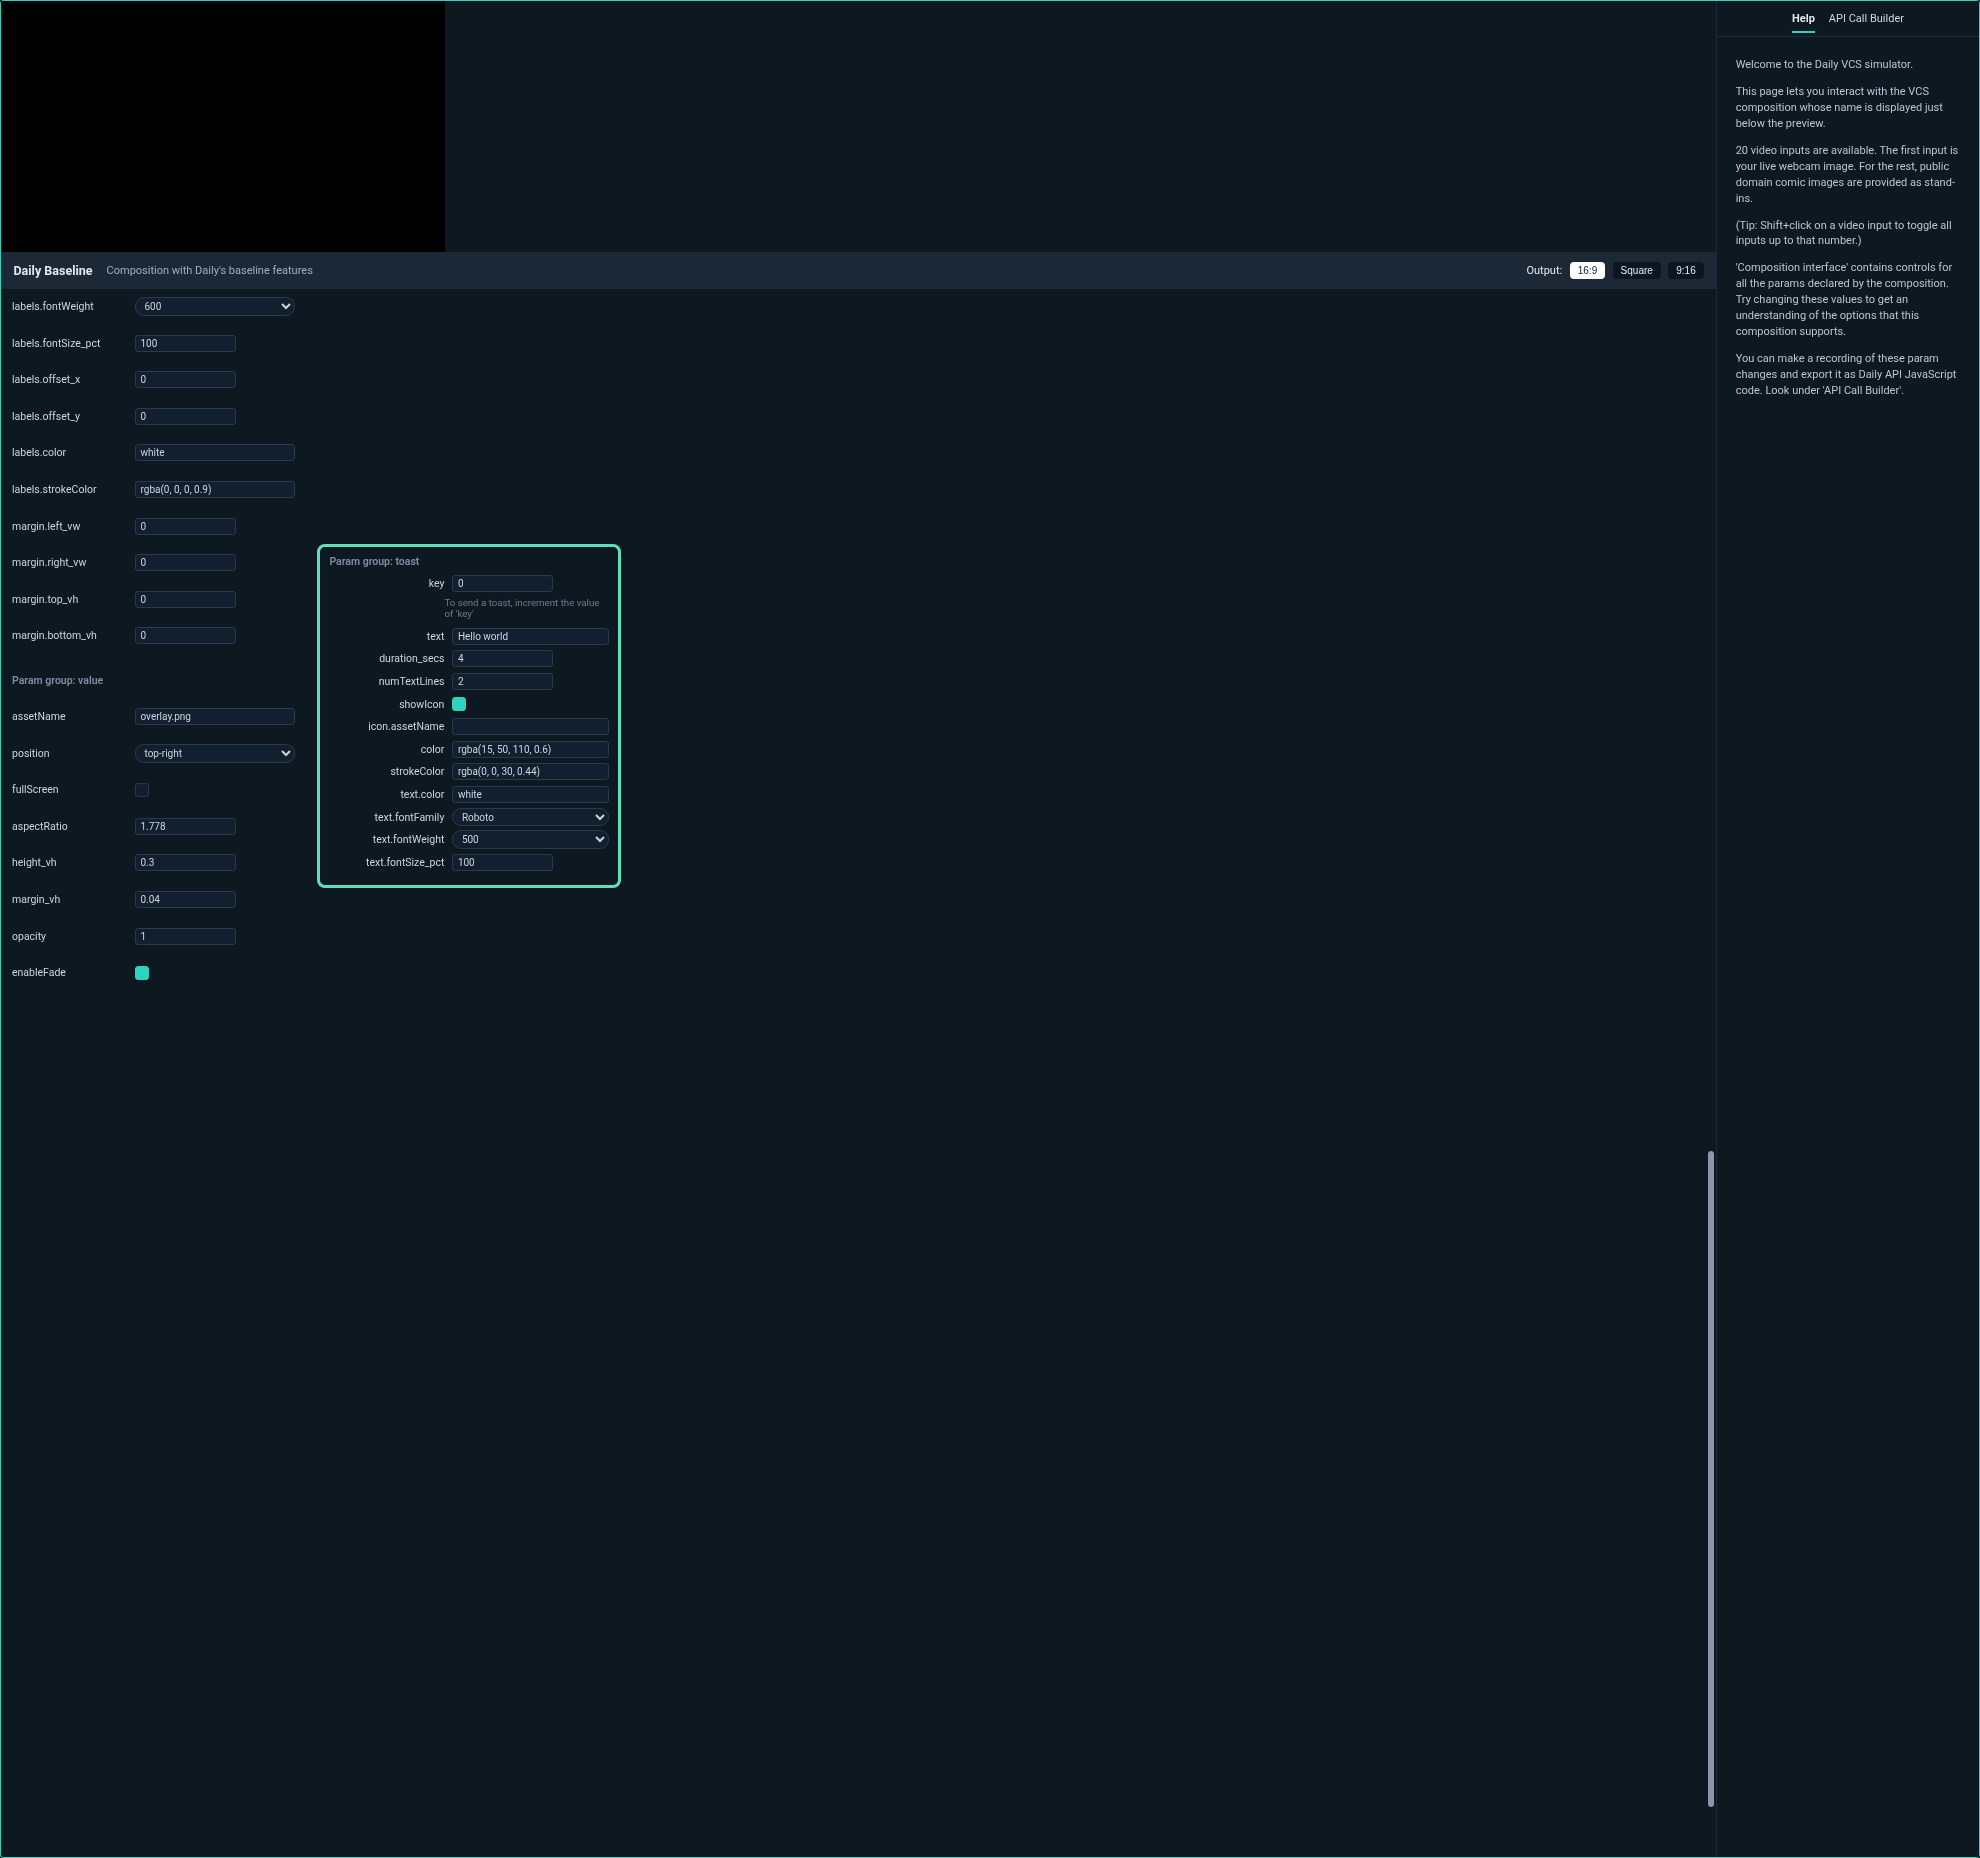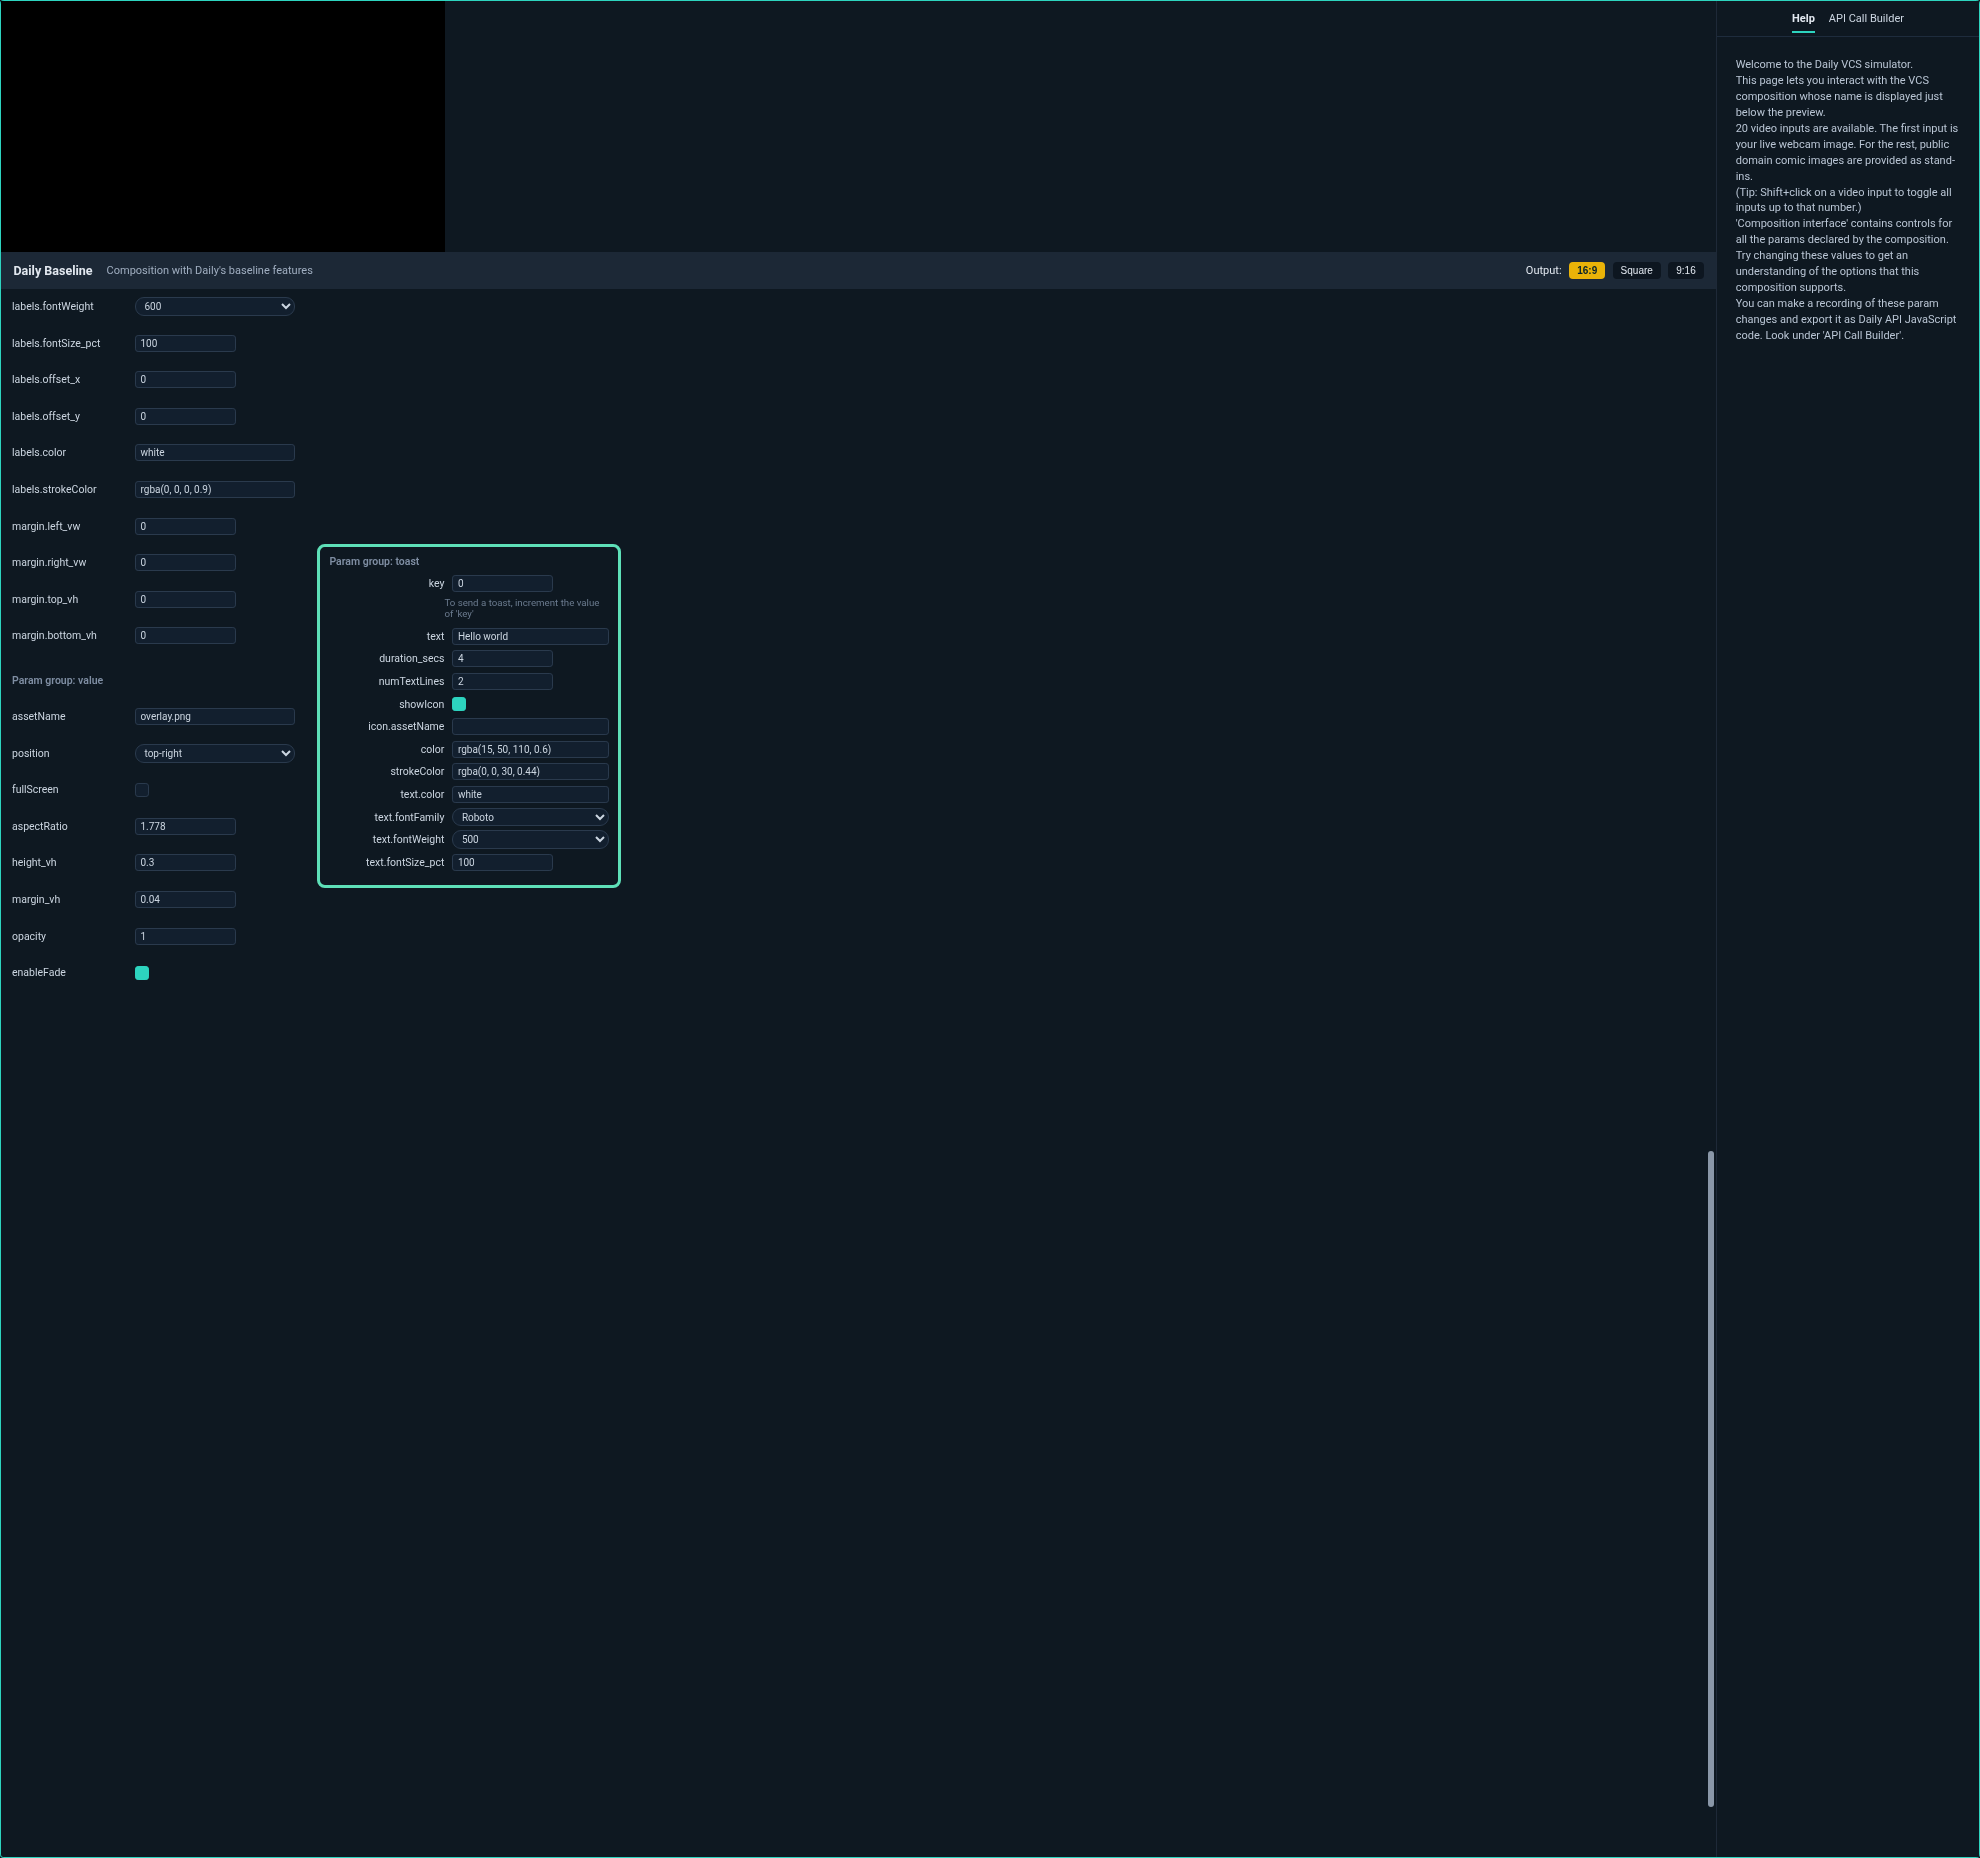--- a/index.html
+++ b/index.html
@@ -63,23 +63,23 @@
   .ratio-btn {
     background: #0d1620;
     color: #e2e8f0;
     border: none;
     border-radius: 3.9px;
     padding: 3.1px 7.8px;
     font-size: 10px;
     cursor: pointer;
   }
   .ratio-btn.active {
-    background: #eab308;
+    background: #ffffff;
     color: #08232a;
-    font-weight: 700;
+    font-weight: 400;
   }
   .params-area {
     flex: 1;
     overflow: hidden;
     position: relative;
     display: flex;
     gap: 0;
   }
   .params-scroll {
     flex: 1;
@@ -186,20 +186,21 @@
     font-weight: 700;
     border-bottom-color: #2dd4bf;
   }
   .help-body {
     padding: 20px 18.7px;
     color: #b9c5d4;
     font-size: 11px;
     line-height: 1.45;
     display: flex;
     flex-direction: column;
+    gap: 11px;
   }
   .vscroll {
     position: absolute;
     right: 1.6px;
     top: 3.1px;
     bottom: 3.1px;
     width: 6.2px;
     background: #0e1821;
   }
   .vscroll .thumb {

